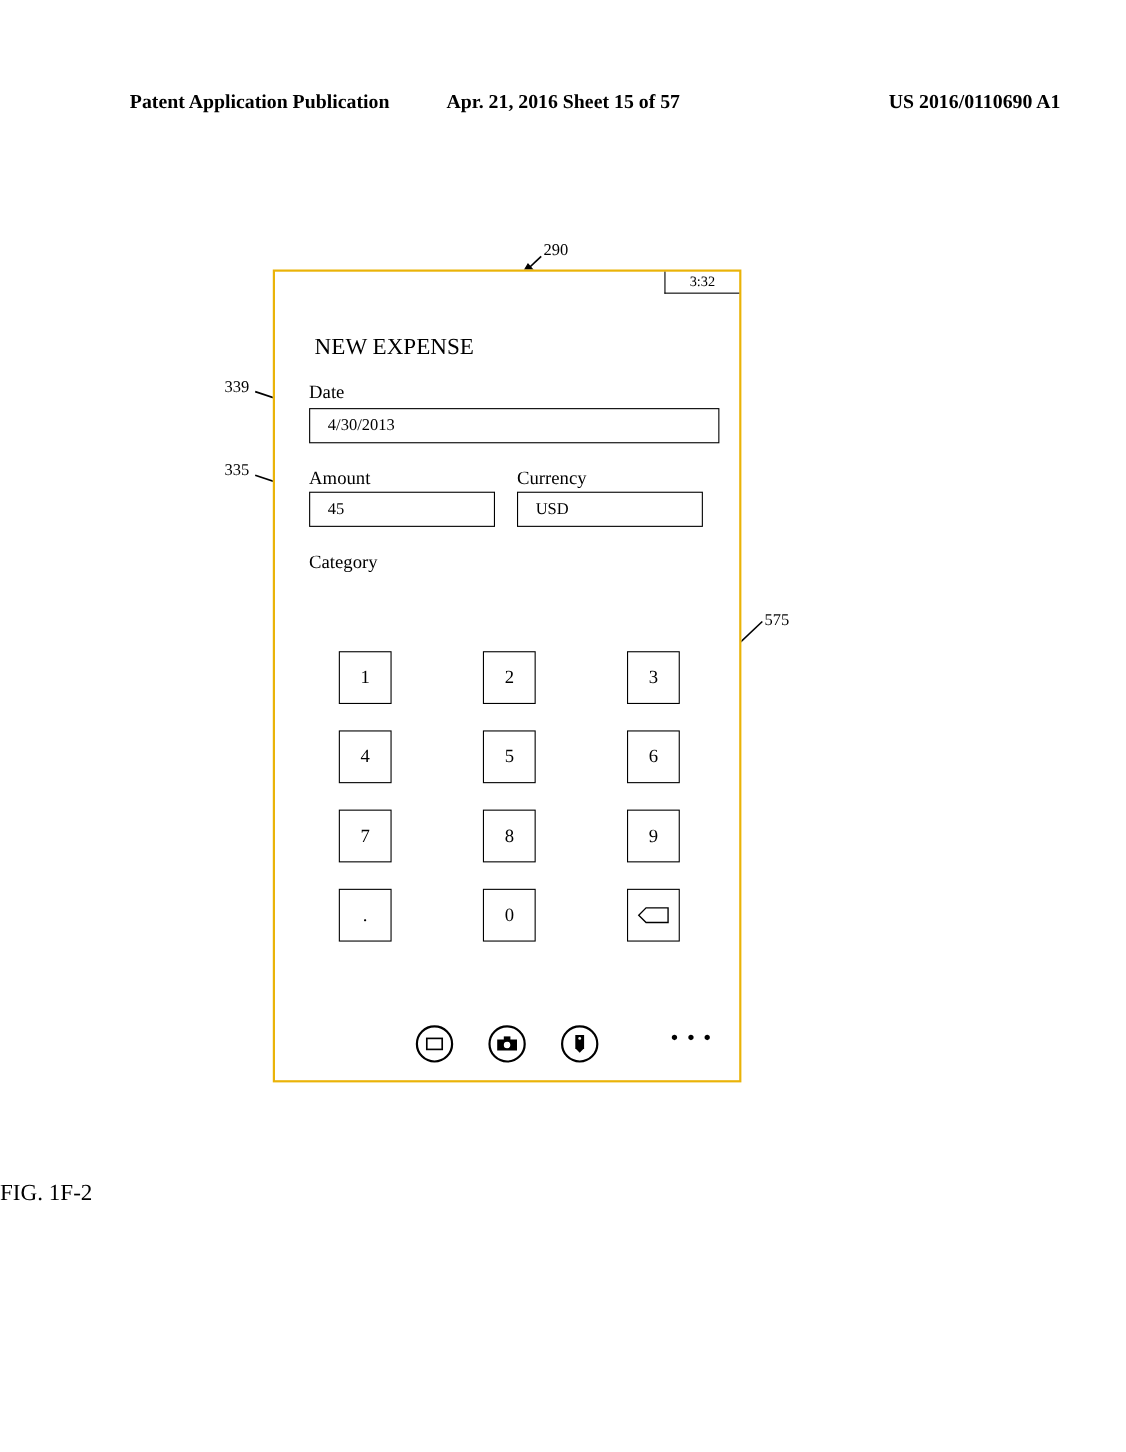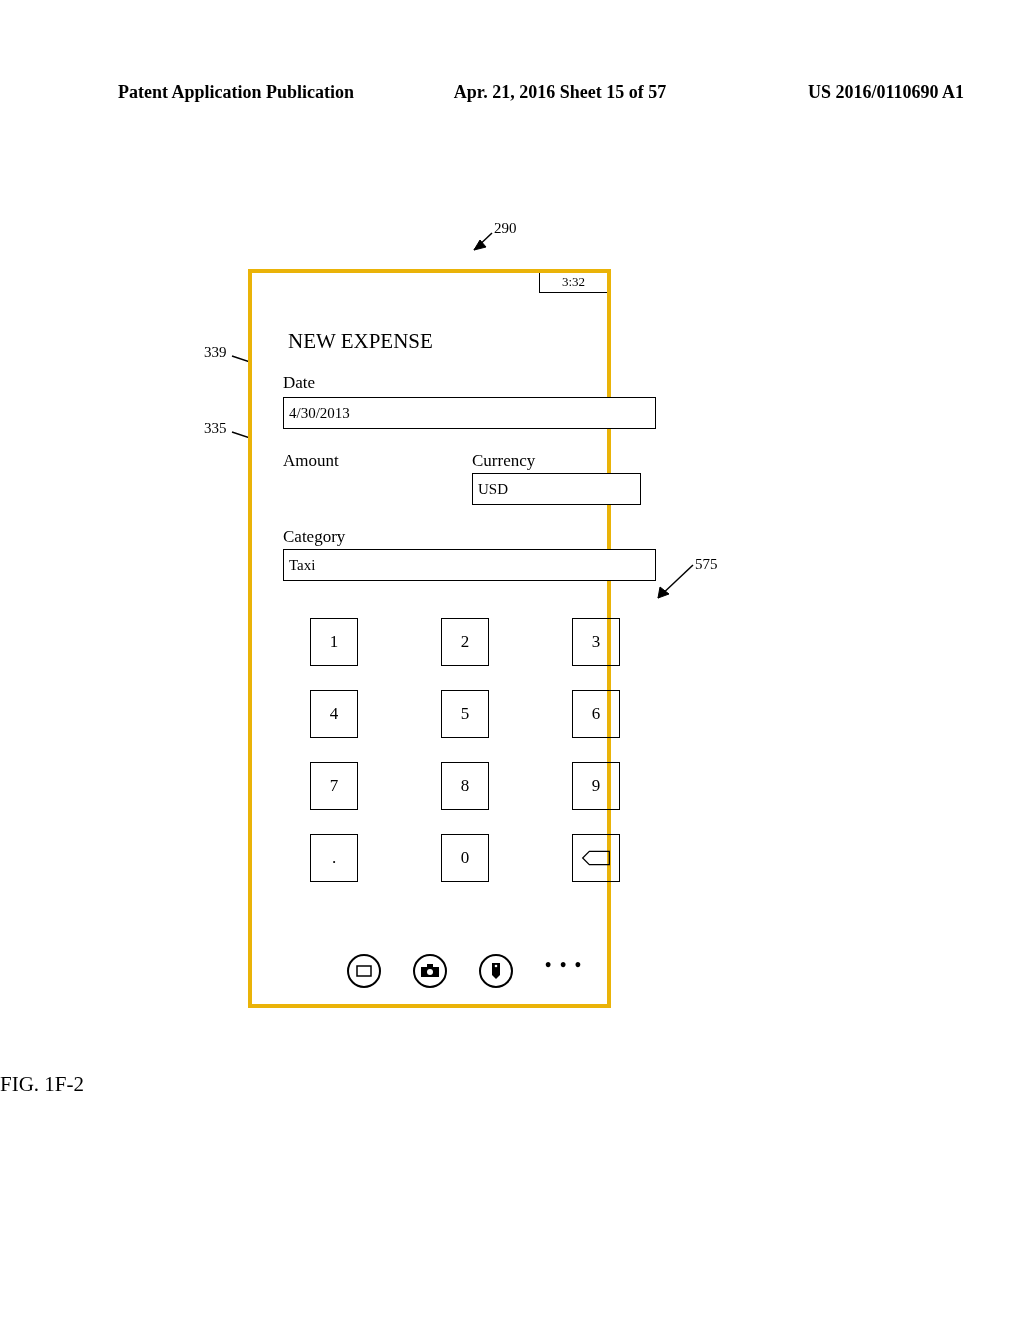--- a/index.html
+++ b/index.html
@@ -24,39 +24,37 @@
       font-size: 18px;
       font-weight: bold;
     }
     .page-header .left {
       margin-left: 118px;
     }
     .page-header .center {
       position: absolute;
       left: 50%;
       transform: translateX(-50%);
-      margin-left: 48px;
     }
     .page-header .right {
       margin-right: 60px;
     }
     .device-wrap {
       position: absolute;
       top: 245px;
       left: 248px;
       width: 426px;
       height: 739px;
     }
     .device {
-      width: 363px;
+      width: 426px;
       height: 739px;
-      border: 4px solid #eab308;
+      border: 2px solid #eab308;
       position: relative;
       background: #fff;
-      margin-top: 24px;
     }
     .status-bar {
       position: absolute;
       top: 0;
       right: 0;
       width: 68px;
       height: 20px;
       border: 1.5px solid #000;
       border-top: none;
       border-right: none;
@@ -72,21 +70,21 @@
     }
     .field-label {
       position: absolute;
       font-size: 17px;
     }
     .field-box {
       position: absolute;
       border: 1.5px solid #000;
       background: #fff;
       font-size: 15px;
-      padding: 4px 5px;
+      padding: 4px 16px;
       display: flex;
       align-items: center;
     }
     .label-date { top: 100px; left: 31px; }
     .box-date { top: 124px; left: 31px; width: 373px; height: 32px; }
     .label-amount { top: 178px; left: 31px; }
     .label-currency { top: 178px; left: 220px; }
     .box-amount { top: 200px; left: 31px; width: 169px; height: 32px; }
     .box-currency { top: 200px; left: 220px; width: 169px; height: 32px; }
     .label-category { top: 254px; left: 31px; }
@@ -202,28 +200,28 @@
     <div class="status-bar">3:32</div>
     <div class="screen-title">NEW EXPENSE</div>
 
     <div class="field-label label-date">Date</div>
     <div class="field-box box-date">
       <span>4/30/2013</span>
     </div>
 
     <div class="field-label label-amount">Amount</div>
     <div class="field-label label-currency">Currency</div>
+    <div class="field-box box-amount">
+      <span>45</span>
+    </div>
     <div class="field-box box-currency">
       <span>USD</span>
     </div>
 
     <div class="field-label label-category">Category</div>
-    <div class="field-box box-category">
-      <span>Taxi</span>
-    </div>
 
     <div class="keypad">
       <div class="keypad-row">
         <div class="key">1</div>
         <div class="key">2</div>
         <div class="key">3</div>
       </div>
       <div class="keypad-row">
         <div class="key">4</div>
         <div class="key">5</div>

